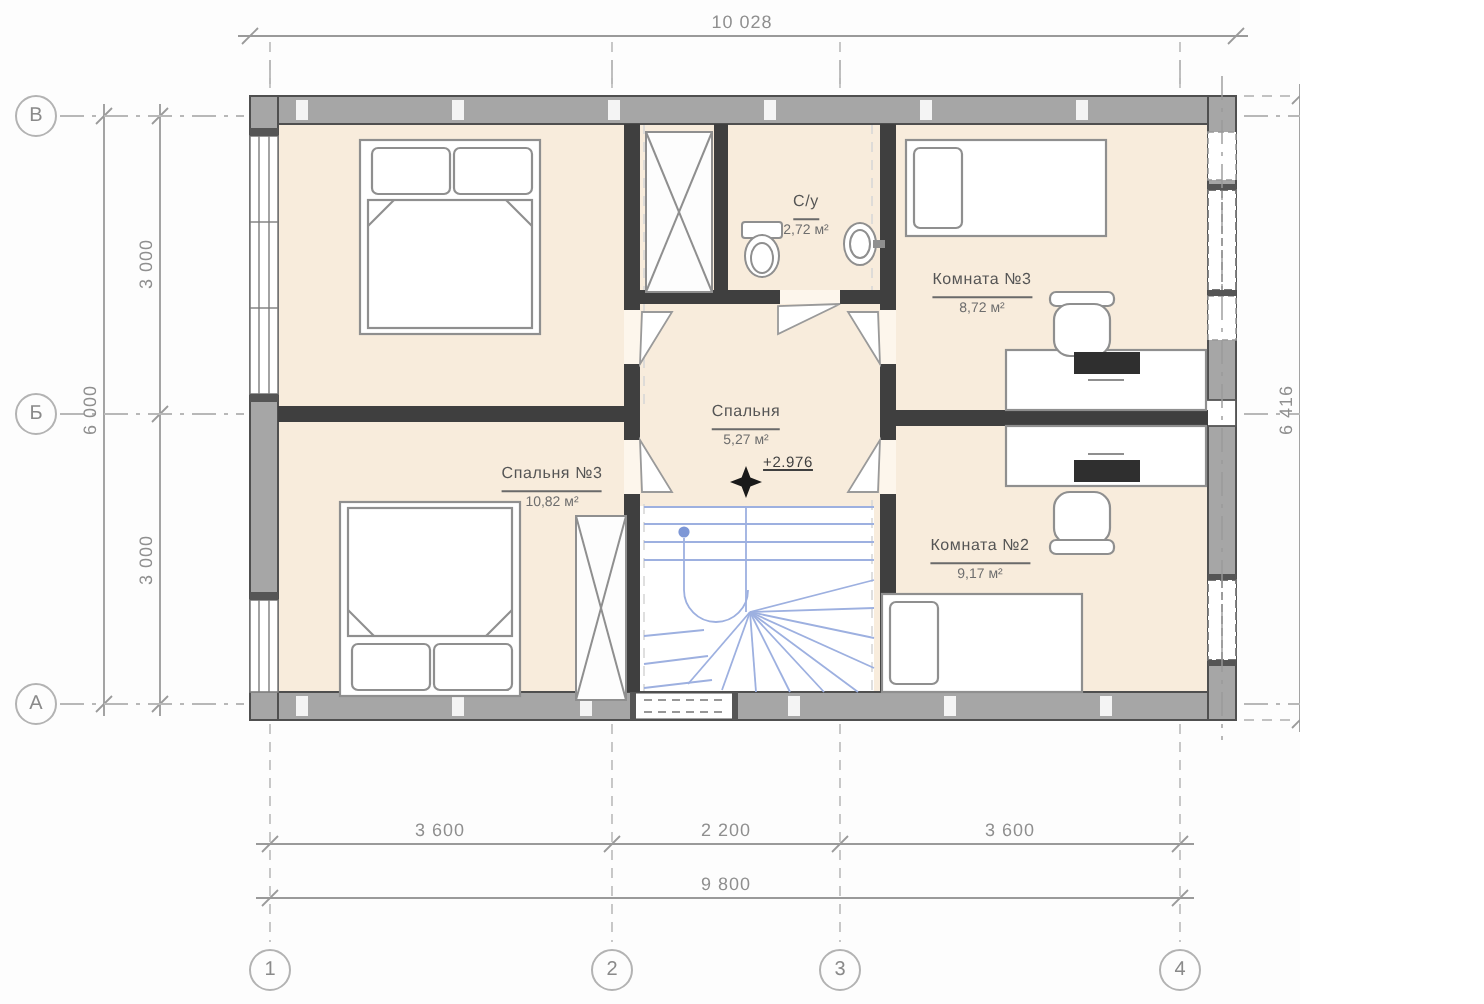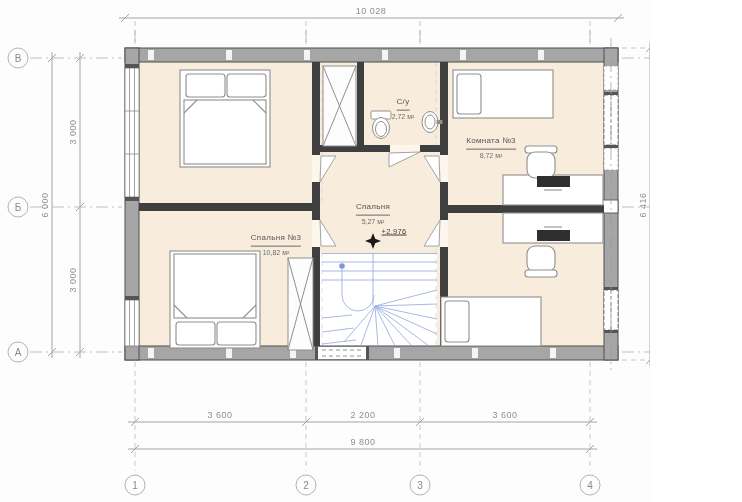--- a/index.html
+++ b/index.html
@@ -322,16 +322,20 @@
     <div class="rarea">2,72 м²</div>
   </div>
   <div class="room-label" style="left:373px;top:210px;">
     <span class="rname">Спальня</span>
     <div class="rarea">5,27 м²</div>
   </div>
   <div class="room-label" style="left:491px;top:144px;">
     <span class="rname">Комната №3</span>
     <div class="rarea">8,72 м²</div>
   </div>
+  <div class="room-label" style="left:490px;top:277px;">
+    <span class="rname">Комната №2</span>
+    <div class="rarea">9,17 м²</div>
+  </div>
 
   <div class="elev" style="left:394px;top:231px;text-decoration:underline;">+2.976</div>
 
 </div>
 
 </body></html>

